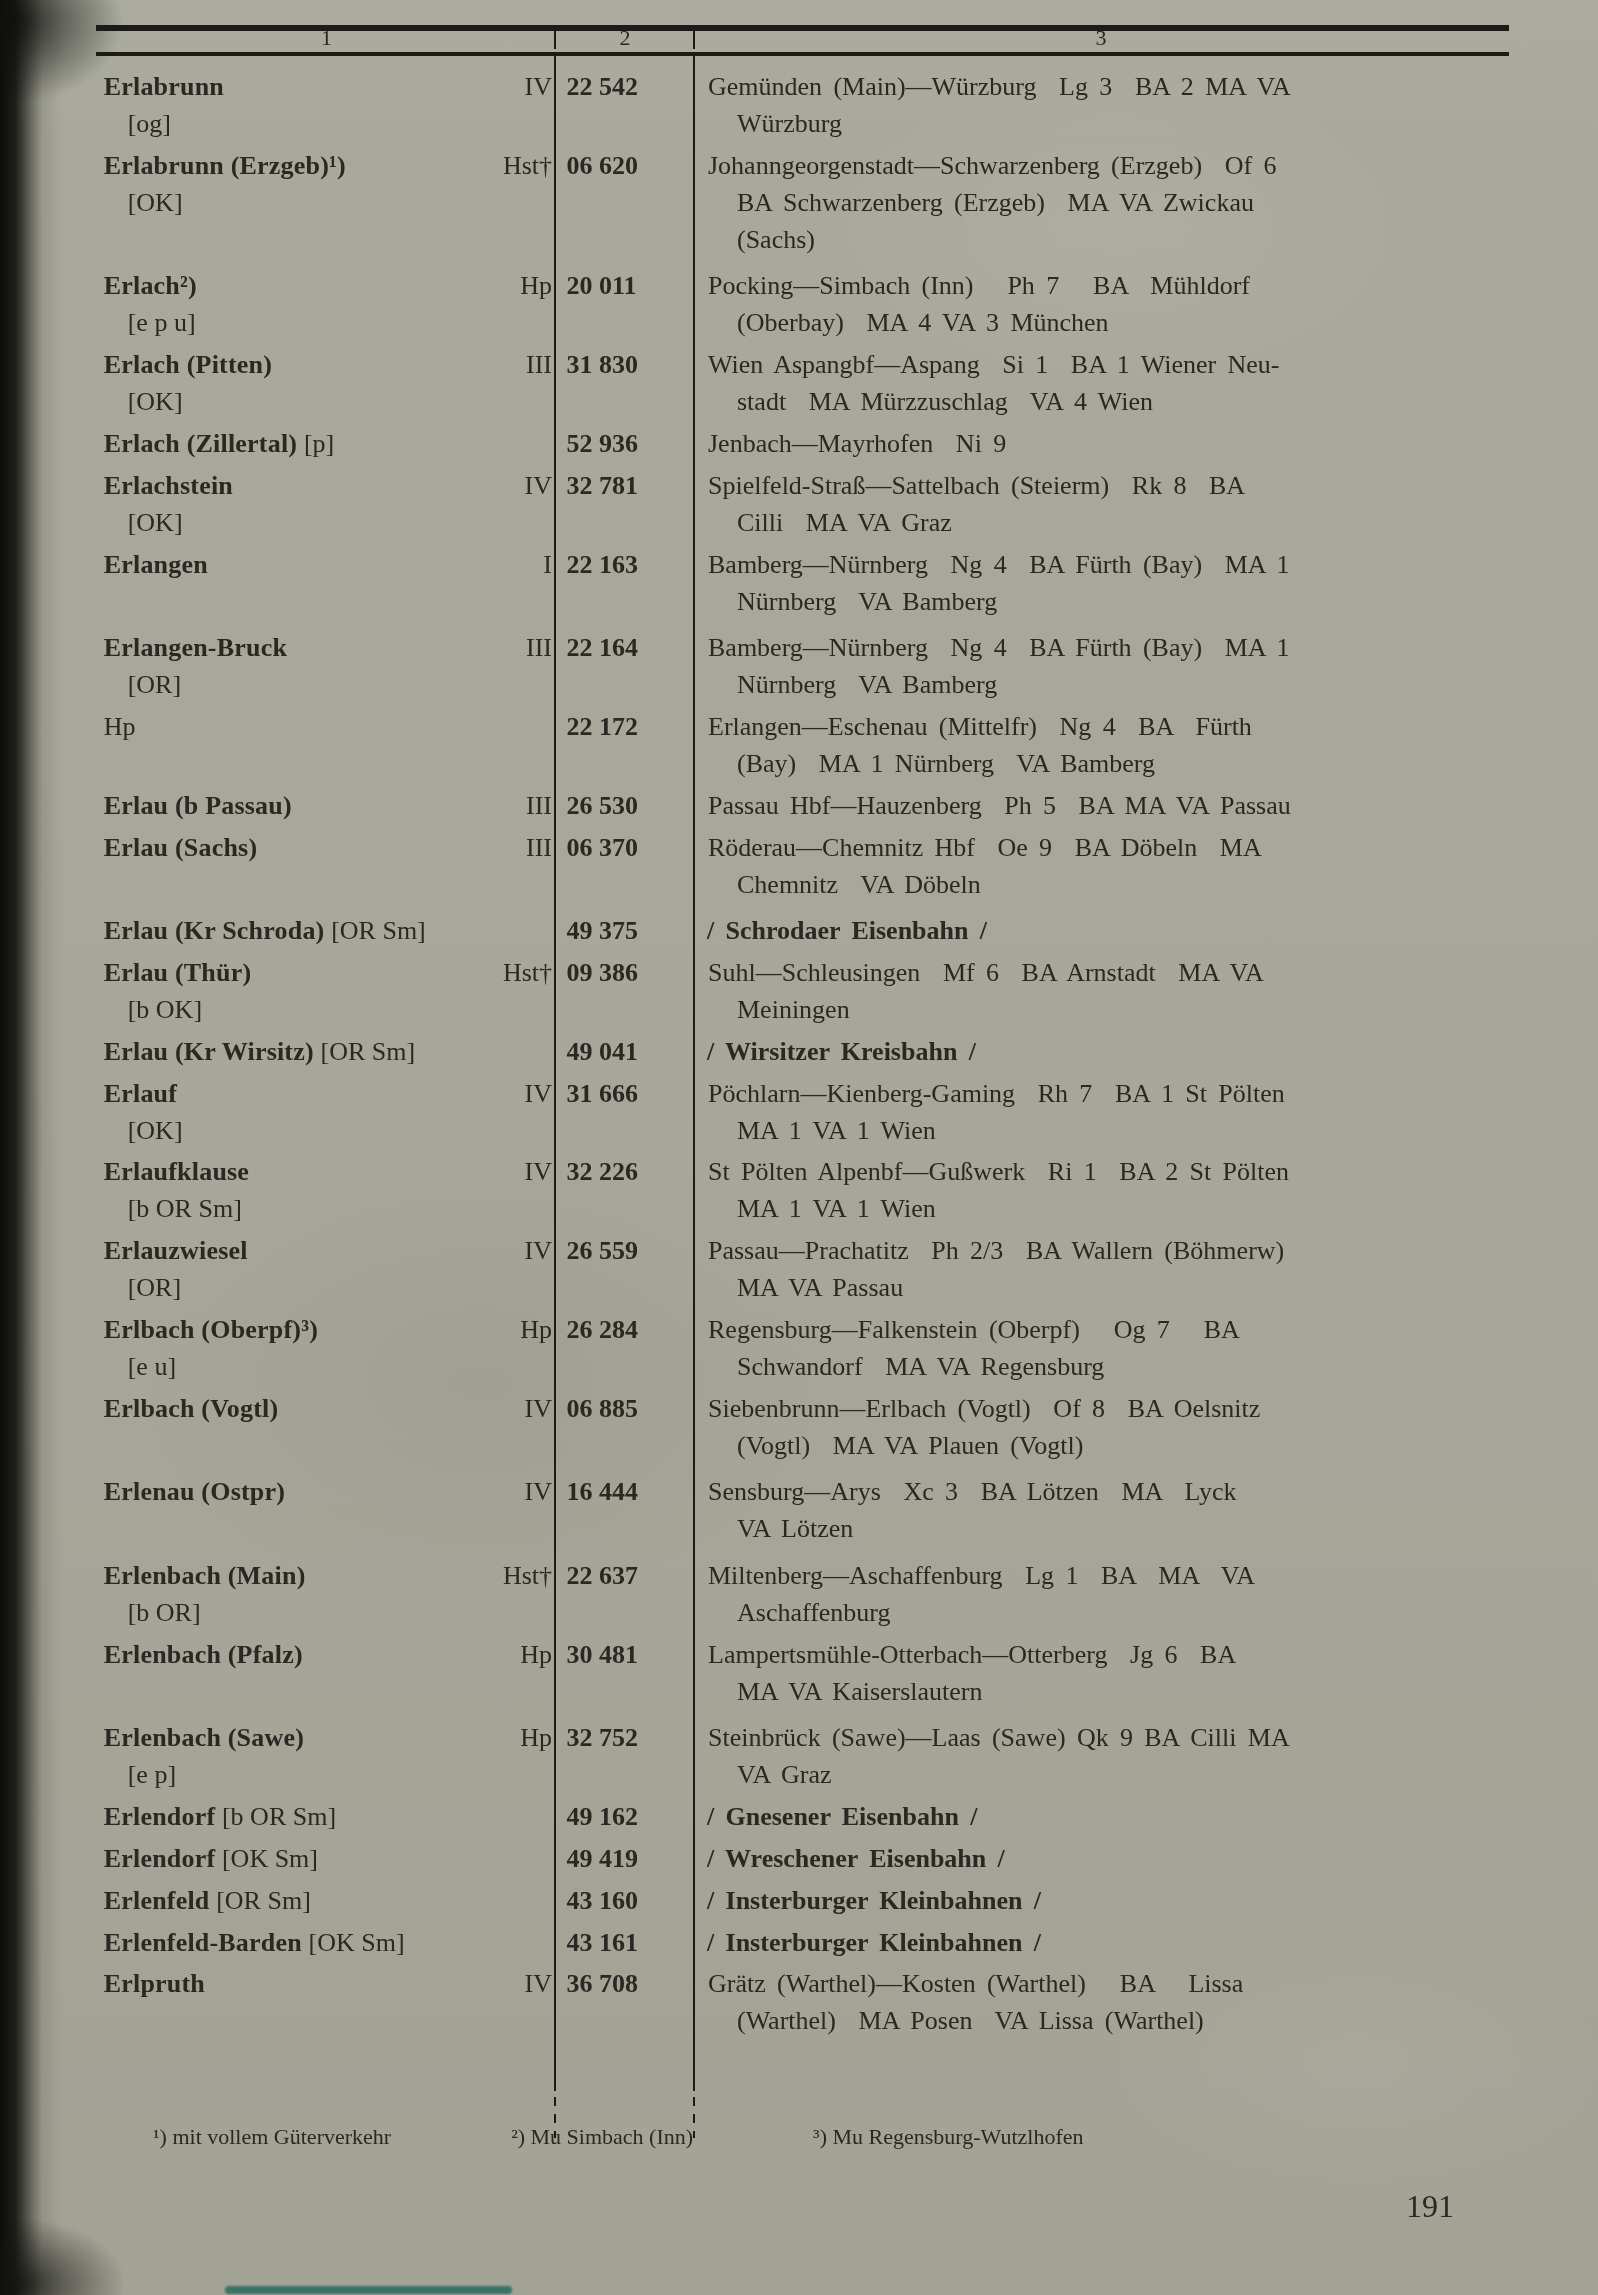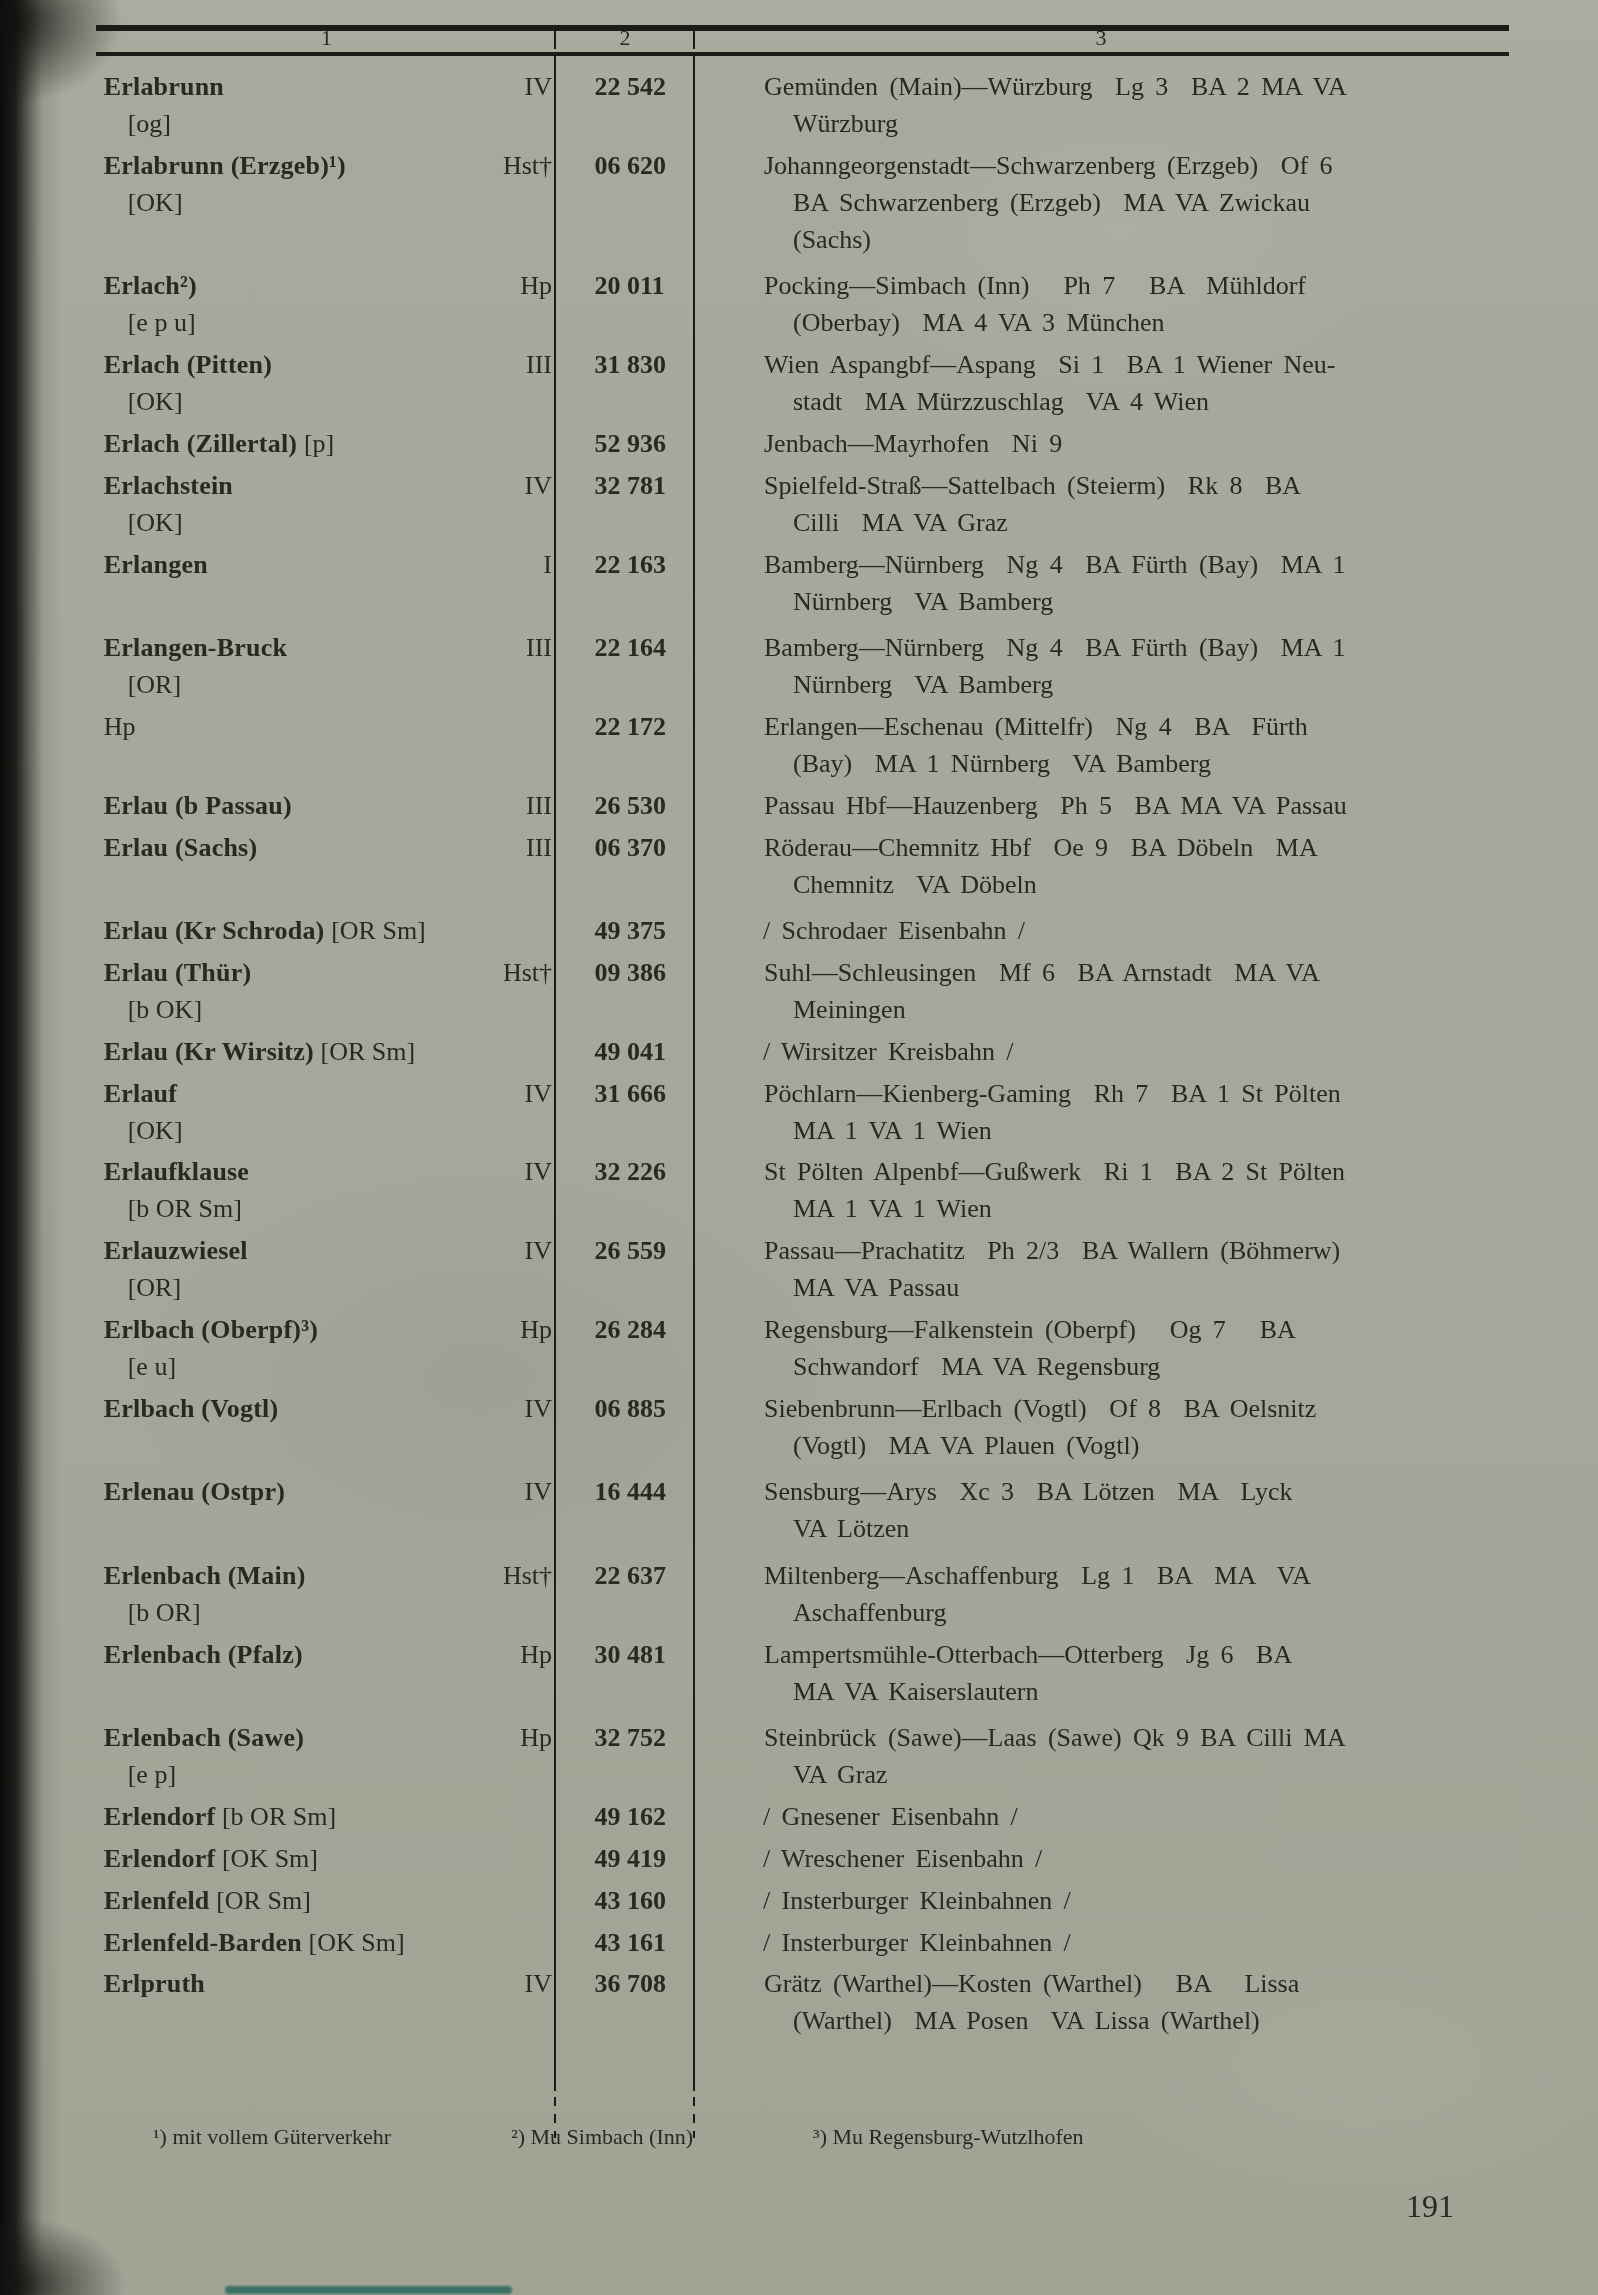--- a/index.html
+++ b/index.html
@@ -37,31 +37,31 @@
   .hrule.top{top:25px;height:6.2px;}
   .hrule.mid{top:52px;height:4.3px;}
   .tick{position:absolute;top:29px;height:20px;width:2.4px;background:var(--rule);}
   .vline{position:absolute;top:56px;height:2035px;width:2.4px;background:var(--rule);}
   .vdash{position:absolute;top:2097px;height:41px;width:2.4px;
     background:repeating-linear-gradient(180deg,var(--rule) 0 8.6px,rgba(0,0,0,0) 8.6px 17px);}
   
   .colhead{position:absolute;top:25px;height:25px;font-size:22px;line-height:25px;text-align:center;}
   
   .tbody{position:absolute;left:98px;top:68px;width:1411px;}
-  .row{display:grid;grid-template-columns:457px 140px 814px;align-items:start;margin-bottom:4.8px;gap:28px;}
+  .row{display:grid;grid-template-columns:457px 140px 814px;align-items:start;margin-bottom:4.8px;}
   .row.gap{margin-top:9.6px;}
   .c1{display:flex;align-items:flex-start;padding-left:5.7px;box-sizing:border-box;}
   .c1t{flex:1;min-width:0;}
   .nm{font-weight:bold;letter-spacing:0.2px;}
   .nm .sfx{font-weight:normal;letter-spacing:0;}
   .sub{font-weight:normal;padding-left:24px;}
   .cls{padding-right:3px;white-space:nowrap;}
   .c2{padding-left:11.5px;font-weight:bold;box-sizing:border-box;}
   .c3{padding-left:42px;text-indent:-29px;white-space:pre-wrap;word-spacing:4.8px;box-sizing:border-box;}
-  .c3.b{font-weight:normal;padding-left:41px;}
+  .c3.b{font-weight:bold;padding-left:41px;}
   
   .footnotes{position:absolute;left:153px;top:2123px;font-size:22px;line-height:27px;display:flex;gap:48px;}
   .footnotes span{margin-right:72px;white-space:nowrap;}
   .pageno{position:absolute;left:1406px;top:2190px;font-size:32px;line-height:33px;}
 </style>
 </head>
 <body>
 
 <div class="page">
 

